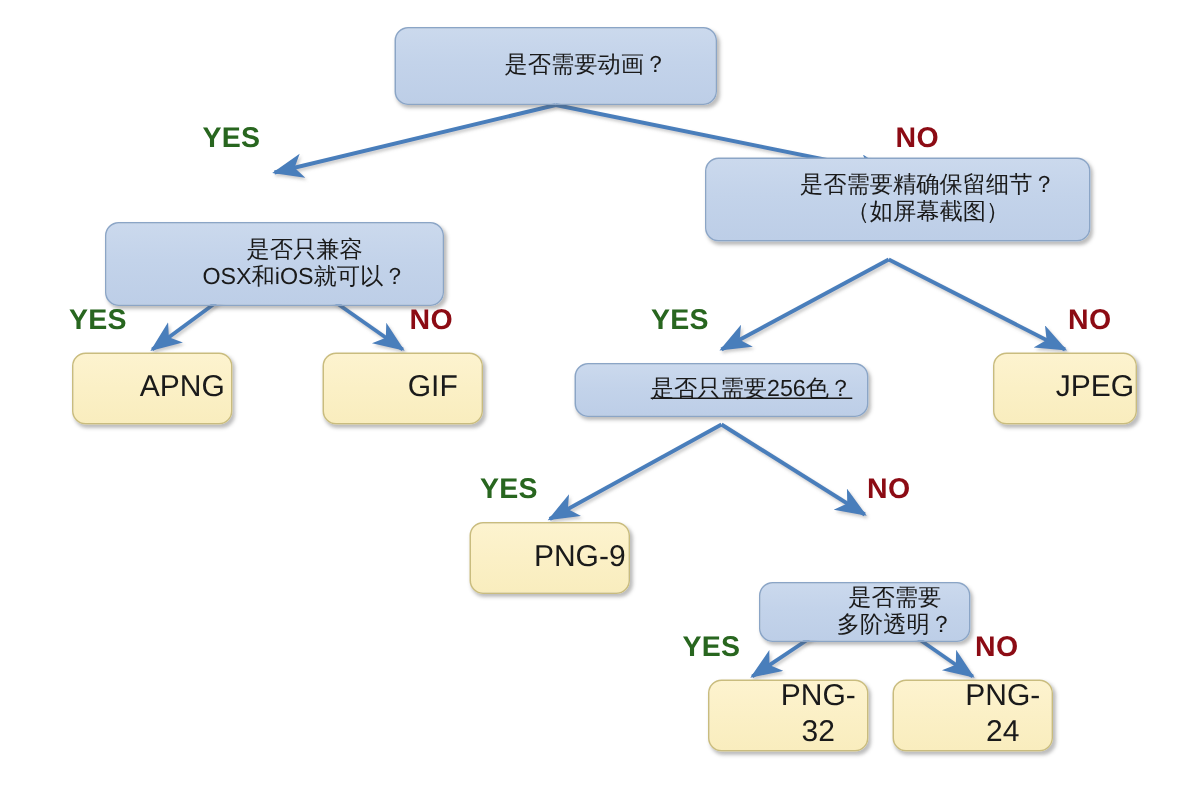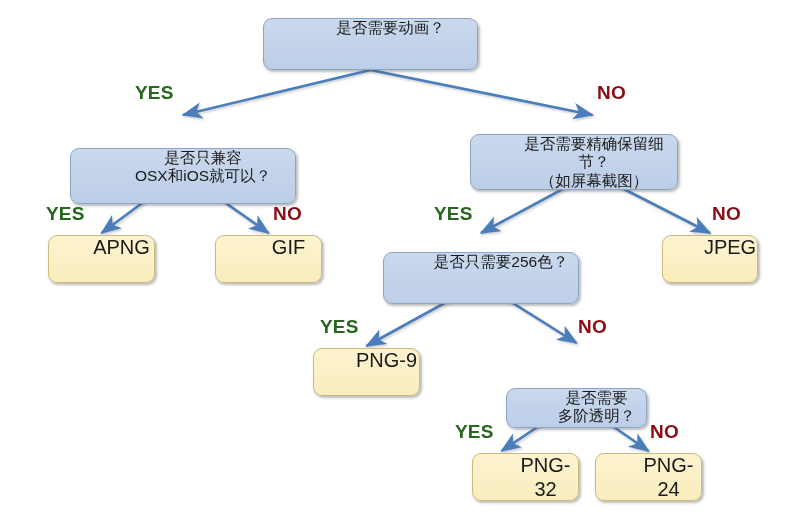--- a/index.html
+++ b/index.html
@@ -23,20 +23,21 @@
     top: 0;
     width: 800px;
     height: 525px;
     pointer-events: none;
   }
 
   .node {
     position: absolute;
     box-sizing: border-box;
     display: flex;
+    align-items: center;
     justify-content: center;
     text-align: center;
     border-radius: 9px;
     line-height: 1.18;
     z-index: 3;
     box-shadow: 1.5px 2px 2.5px rgba(90,90,90,0.40);
     padding-left: 40px;
   }
   .node .label {
     display: block;
@@ -98,31 +99,31 @@
   </svg>
 
   <div id="node-layer">
       <div class="node decision" style="left: 263px; top: 18px; width: 215px; height: 52px;">
         <span class="label">是否需要动画？</span>
       </div>
       <div class="node decision" style="left: 70px; top: 117px; width: 226px; height: 56px; margin-top: 31px;">
         <span class="label">是否只兼容
 OSX和iOS就可以？</span>
       </div>
-      <div class="node decision" style="left: 470px; top: 134px; width: 208px; height: 56px;">
+      <div class="node decision" style="left: 470px; top: 105px; width: 257px; height: 56px; font-family: Liberation Mono, monospace;">
         <span class="label">是否需要精确保留细节？
 （如屏幕截图）</span>
       </div>
       <div class="node terminal" style="left: 48px; top: 235px; width: 107px; height: 48px;">
         <span class="label">APNG</span>
       </div>
       <div class="node terminal" style="left: 215px; top: 235px; width: 107px; height: 48px;">
         <span class="label">GIF</span>
       </div>
-      <div class="node decision" style="left: 383px; top: 252px; width: 196px; height: 52px;">
+      <div class="node decision" style="left: 383px; top: 242px; width: 196px; height: 36px; text-decoration: underline;">
         <span class="label">是否只需要256色？</span>
       </div>
       <div class="node terminal" style="left: 662px; top: 235px; width: 96px; height: 48px;">
         <span class="label">JPEG</span>
       </div>
       <div class="node terminal" style="left: 313px; top: 348px; width: 107px; height: 48px;">
         <span class="label">PNG-9</span>
       </div>
       <div class="node decision" style="left: 506px; top: 345px; width: 141px; height: 40px; margin-top: 43px;">
         <span class="label">是否需要

